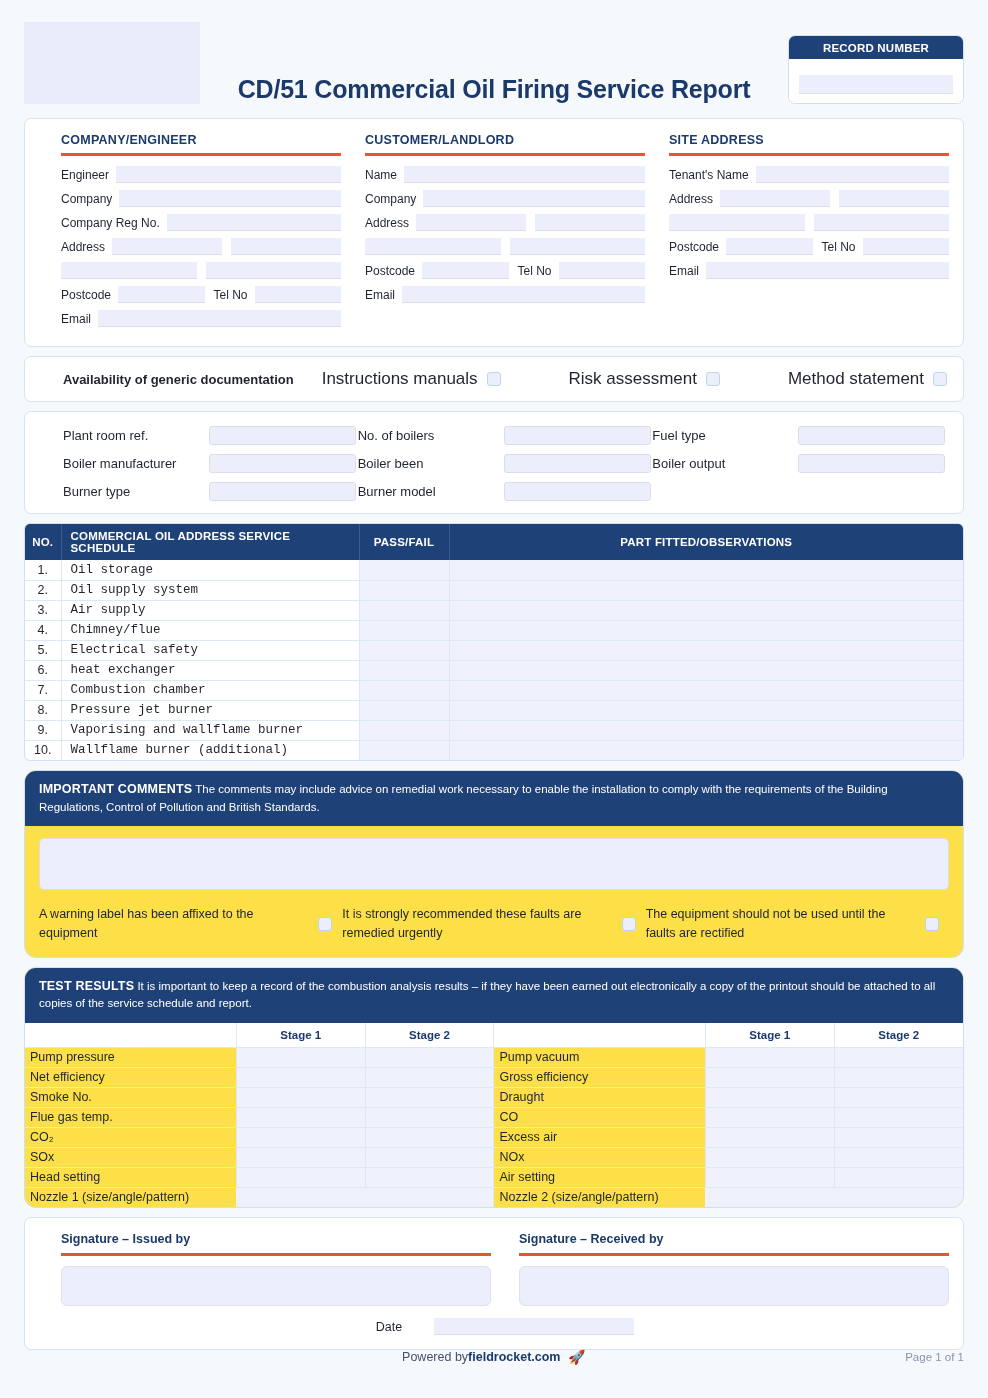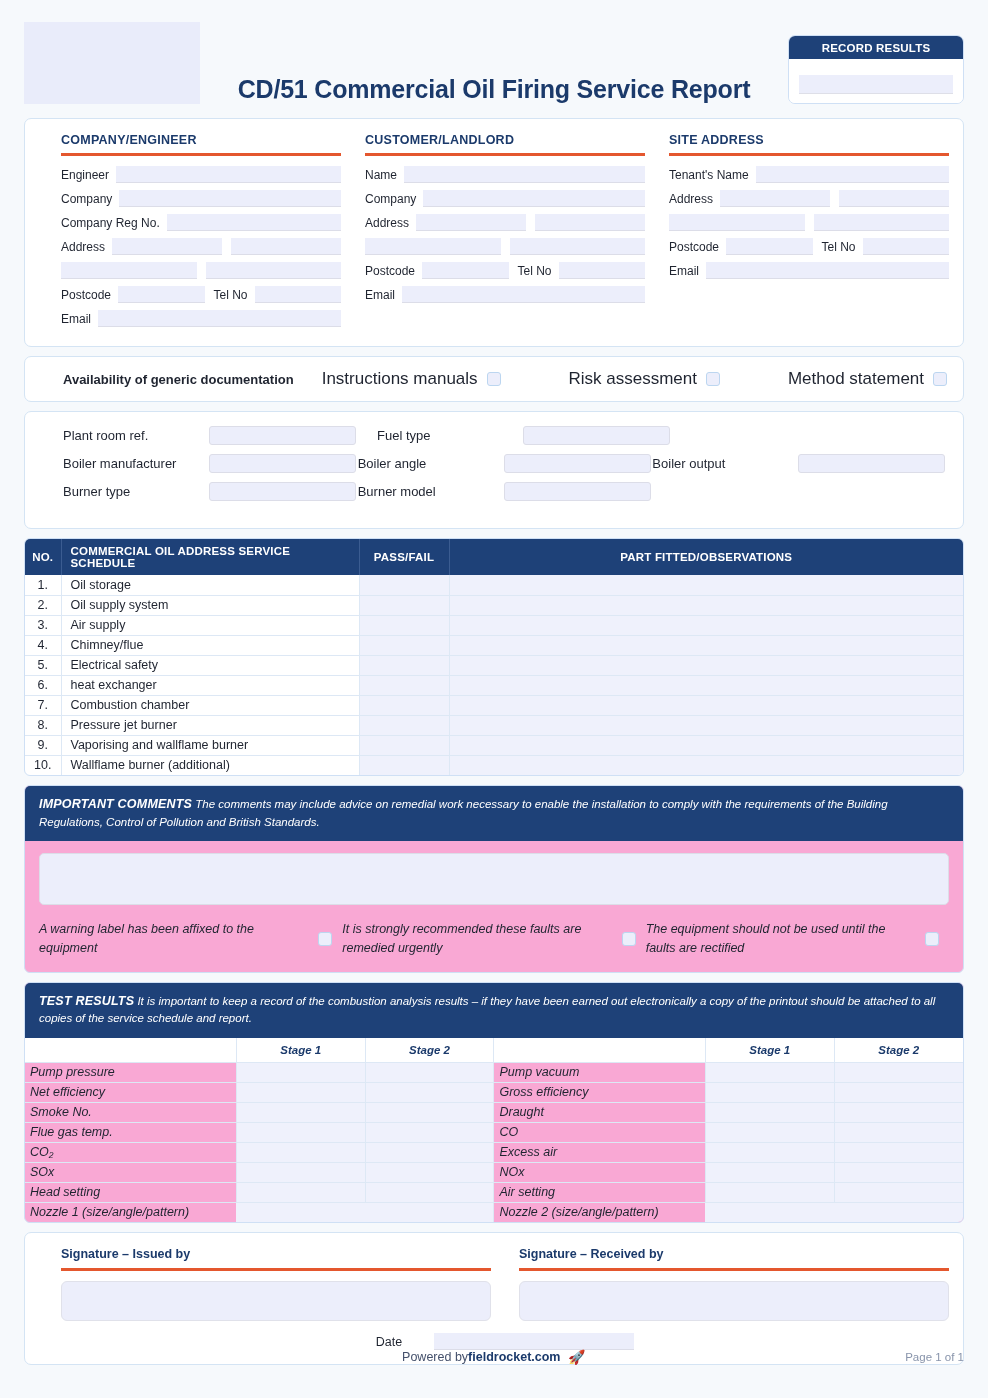--- a/index.html
+++ b/index.html
@@ -96,21 +96,21 @@
   .avail-item { display: flex; align-items: center; font-size: 17px; color: #1f2430; }
   .chk {
     width: 14px; height: 14px; border-radius: 3px;
     background: #eceefb; border: 1px solid #bcd6f0;
     margin-left: 9px; flex: 0 0 14px;
   }
 
   
   .plant { padding: 14px 16px 12px 16px; }
   .prow { display: flex; align-items: center; margin-bottom: 9px; }
-  .prow:last-child { margin-bottom: 15px; justify-content: space-between; }
+  .prow:last-child { margin-bottom: 0; justify-content: space-between; }
   .pcell { display: flex; align-items: center; width: 314px; }
   .pcell .plabel { font-size: 13px; color: #1f2430; width: 146px; flex: 0 0 146px; }
   .pcell .pinput {
     height: 19px; width: 147px; flex: 0 0 147px;
     background: #eceefb; border: 1px solid #dcdde8; border-radius: 3px;
   }
 
   
   .sched { border: 1px solid #cfe0f5; border-radius: 6px; overflow: hidden; margin-bottom: 9px; background:#fff; }
   .sched table { width: 100%; border-collapse: collapse; }
@@ -125,32 +125,32 @@
   .th-desc { width: 298px; text-align: left; padding-left: 9px !important; }
   .th-pf { width: 90px; }
   .sched tbody td {
     font-size: 12.5px; color: #1f2430;
     border-bottom: 1px solid #dde8f5;
     border-right: 1px solid #dde8f5;
     height: 20px; padding: 0 6px;
   }
   .sched tbody tr:last-child td { border-bottom: none; }
   .td-no { text-align: center; width: 36px; }
-  .td-desc { padding-left: 9px !important; }
+  .td-desc { padding-left: 9px !important; font-family: Liberation Mono, monospace; }
   .td-fill { background: #eff1fc; border-right: 1px solid #dde8f5; }
   .td-fill.last { border-right: none; }
 
   
   .banner {
     background: #1e4178; color: #fff;
     padding: 9px 14px 10px 14px;
     font-size: 11.5px; line-height: 1.5;
   }
   .banner b { font-size: 12.5px; font-weight: bold; letter-spacing: 0.2px; }
-  .section-box { border: 1px solid #cfe0f5; border-radius: 6px; overflow: hidden; background: #f9a8d4; margin-bottom: 9px; font-style: italic; }
+  .section-box { border: 1px solid #cfe0f5; border-radius: 12px; overflow: hidden; background: #fde047; margin-bottom: 9px; }
 
   .comment-area { padding: 12px 14px 9px 14px; }
   .comment-field {
     height: 52px; background: #eceefb;
     border: 1px solid #dcdde8; border-radius: 5px;
   }
   .warn-row { display: flex; padding: 6px 14px 14px 14px; }
   .warn-item {
     flex: 1; display: flex; align-items: center;
     font-size: 12.5px; color: #1f2430; line-height: 1.5; padding-right: 10px;
@@ -203,21 +203,21 @@
 <body>
 
 <div class="page">
 
   <div class="header">
     <div class="logo-box"></div>
     <div class="title-wrap">
       <div class="doc-title">CD/51 Commercial Oil Firing Service Report</div>
     </div>
     <div class="record-box">
-      <div class="record-head">RECORD RESULTS</div>
+      <div class="record-head">RECORD NUMBER</div>
       <div class="record-body">
         <div class="record-field"></div>
       </div>
     </div>
   </div>
 
   <div class="card">
     <div class="contacts">
 
       <div class="contact-col">
@@ -353,31 +353,35 @@
   </div>
 
   <div class="card">
     <div class="plant">
       <div class="prow">
         <div class="pcell">
           <span class="plabel">Plant room ref.</span>
           <span class="pinput"></span>
         </div>
         <div class="pcell">
+          <span class="plabel">No. of boilers</span>
+          <span class="pinput"></span>
+        </div>
+        <div class="pcell">
           <span class="plabel">Fuel type</span>
           <span class="pinput"></span>
         </div>
       </div>
       <div class="prow">
         <div class="pcell">
           <span class="plabel">Boiler manufacturer</span>
           <span class="pinput"></span>
         </div>
         <div class="pcell">
-          <span class="plabel">Boiler angle</span>
+          <span class="plabel">Boiler been</span>
           <span class="pinput"></span>
         </div>
         <div class="pcell">
           <span class="plabel">Boiler output</span>
           <span class="pinput"></span>
         </div>
       </div>
       <div class="prow">
         <div class="pcell">
           <span class="plabel">Burner type</span>

